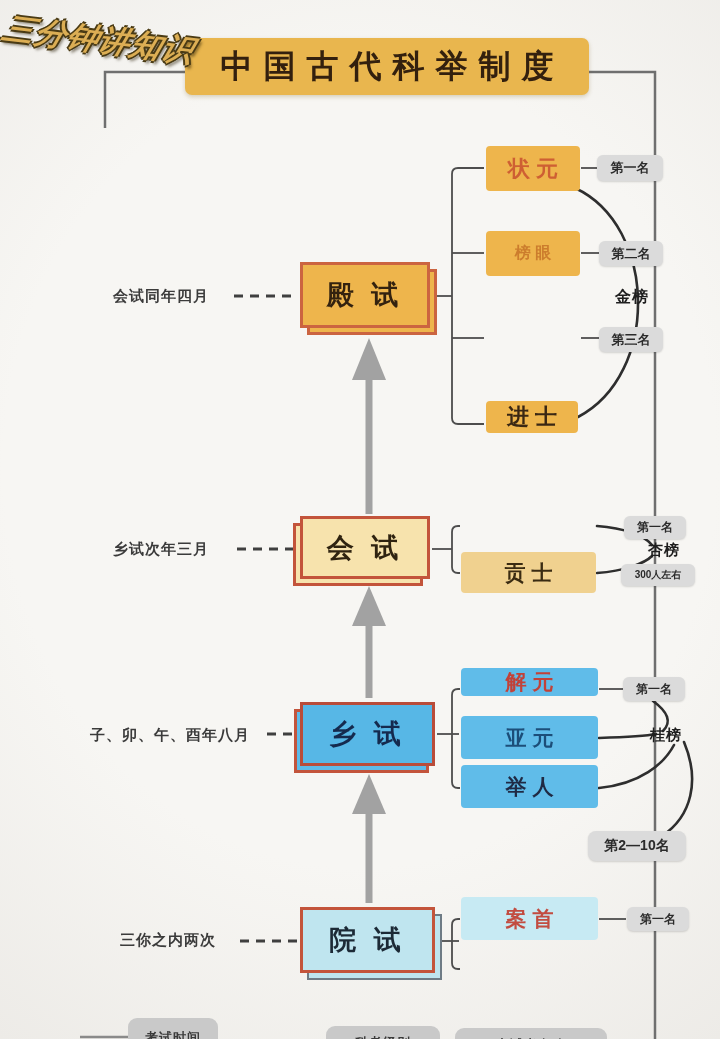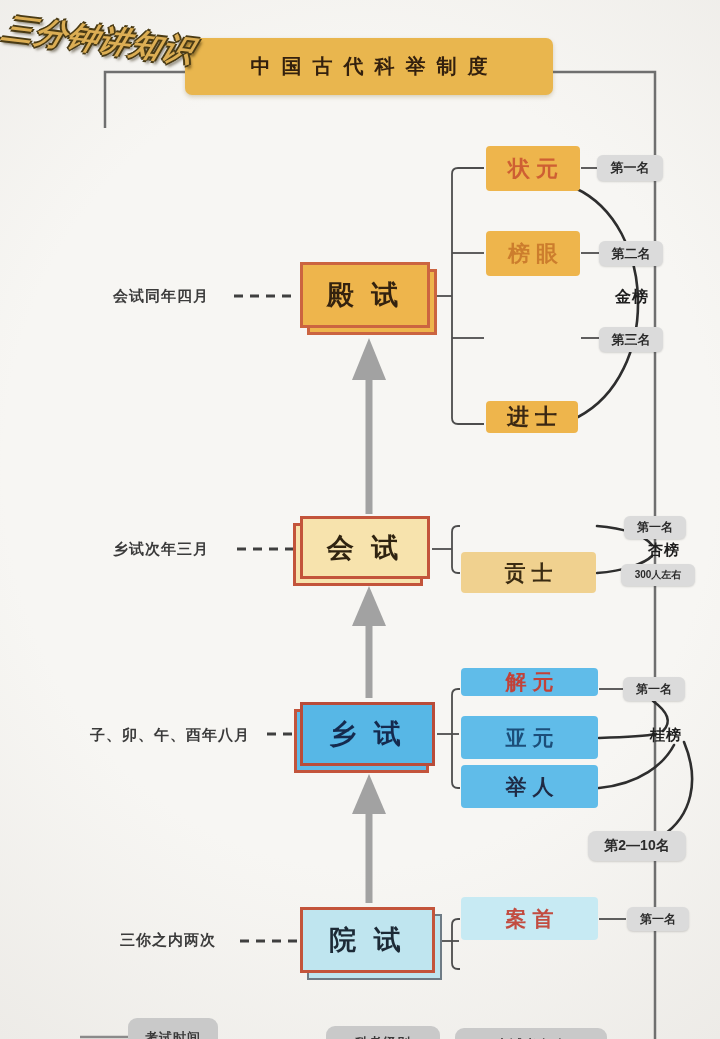--- a/index.html
+++ b/index.html
@@ -4,22 +4,22 @@
 <style>
   html,body{margin:0;padding:0;}
   body{font-family:"Liberation Sans","DejaVu Sans",sans-serif;background:#e8e7e3;}
   #stage{position:relative;width:720px;height:1039px;overflow:hidden;
          background:radial-gradient(ellipse 90% 70% at 50% 45%, #f7f6f3 55%, #eceae6 100%);}
   svg.overlay{position:absolute;left:0;top:0;z-index:1;}
   .abs{position:absolute;box-sizing:border-box;}
   .watermark{z-index:10;left:10px;top:8px;font-size:31px;font-weight:bold;font-style:italic;
              color:#dcae54;letter-spacing:1px;transform:rotate(7deg) skewX(-10deg);transform-origin:left top;
              text-shadow:2px 0 0 #4a3b15,-2px 0 0 #4a3b15,0 2px 0 #4a3b15,0 -2px 0 #4a3b15,3px 3px 3px rgba(40,30,5,.55);}
-  .title-box{z-index:5;left:185px;top:38px;width:368px;height:57px;background:#e9b64e;border-radius:7px;
-             display:flex;align-items:center;justify-content:center;font-size:20px;font-weight:bold;color:#33200e;
+  .title-box{z-index:5;left:185px;top:38px;width:404px;height:57px;background:#e9b64e;border-radius:7px;
+             display:flex;align-items:center;justify-content:center;font-size:32px;font-weight:bold;color:#33200e;
              letter-spacing:11px;padding-left:11px;box-shadow:0 2px 4px rgba(120,90,20,.25);}
   .side-label{z-index:3;font-size:15px;font-weight:bold;color:#3b3b3b;letter-spacing:1px;white-space:nowrap;}
   .level{z-index:3;display:flex;align-items:center;justify-content:center;font-weight:bold;font-size:27px;letter-spacing:5px;}
   .ghost{z-index:2;}
   .outcome{z-index:3;display:flex;align-items:center;justify-content:center;font-weight:bold;border-radius:4px;text-align:center;}
   .pill{z-index:4;display:flex;align-items:center;justify-content:center;background:#dbdbdb;border-radius:6px;
         font-weight:bold;color:#2b2b2b;box-shadow:0 1px 2px rgba(0,0,0,.15);}
   .list-label{z-index:4;font-size:16px;font-weight:bold;color:#1f1f1f;letter-spacing:1px;}
   .legend-box{z-index:3;background:#c9c9c9;border-radius:9px;color:#3a3a3a;font-size:13px;font-weight:bold;
               display:flex;justify-content:center;align-items:flex-start;letter-spacing:1px;}
@@ -85,21 +85,21 @@
   </svg>
 
   <div class="abs watermark">三分钟讲知识</div>
   <div class="abs title-box">中国古代科举制度</div>
 
   <div class="abs side-label" style="left:113px;top:287px;">会试同年四月</div>
   <div class="abs ghost" style="left:307px;top:269px;width:130px;height:66px;background:#eeb54c;border:3px solid #cb6440;"></div>
   <div class="abs level" style="left:300px;top:262px;width:130px;height:66px;background:#eeb54c;border:3px solid #cb6440;color:#33220f;">殿 试</div>
   <div class="abs outcome" style="left:486px;top:146px;width:94px;height:45px;background:#eeb54c;color:#ce5f33;font-size:22px;">状 元</div>
   <div class="abs pill" style="left:597px;top:155px;width:66px;height:26px;font-size:13px;">第一名</div>
-  <div class="abs outcome" style="left:486px;top:231px;width:94px;height:45px;background:#eeb54c;color:#cc7d2d;font-size:22px;">榜 眼</div>
+  <div class="abs outcome" style="left:486px;top:231px;width:94px;height:45px;background:#eeb54c;color:#cc7d2d;font-size:16px;">榜 眼</div>
   <div class="abs pill" style="left:599px;top:241px;width:64px;height:25px;font-size:13px;">第二名</div>
   <div class="abs list-label" style="left:615px;top:287px;">金榜</div>
   <div class="abs pill" style="left:599px;top:327px;width:64px;height:25px;font-size:13px;">第三名</div>
   <div class="abs outcome" style="left:486px;top:401px;width:92px;height:32px;background:#eeb54c;color:#3a2713;font-size:22px;">进 士</div>
 
   <div class="abs side-label" style="left:113px;top:540px;">乡试次年三月</div>
   <div class="abs ghost" style="left:293px;top:523px;width:130px;height:63px;background:#f7e3ad;border:3px solid #c3543b;"></div>
   <div class="abs level" style="left:300px;top:516px;width:130px;height:63px;background:#f7e3ad;border:3px solid #c3543b;color:#2f2310;">会 试</div>
   <div class="abs pill" style="left:624px;top:516px;width:62px;height:23px;font-size:12px;">第一名</div>
   <div class="abs list-label" style="left:648px;top:541px;font-size:15px;">杏榜</div>

